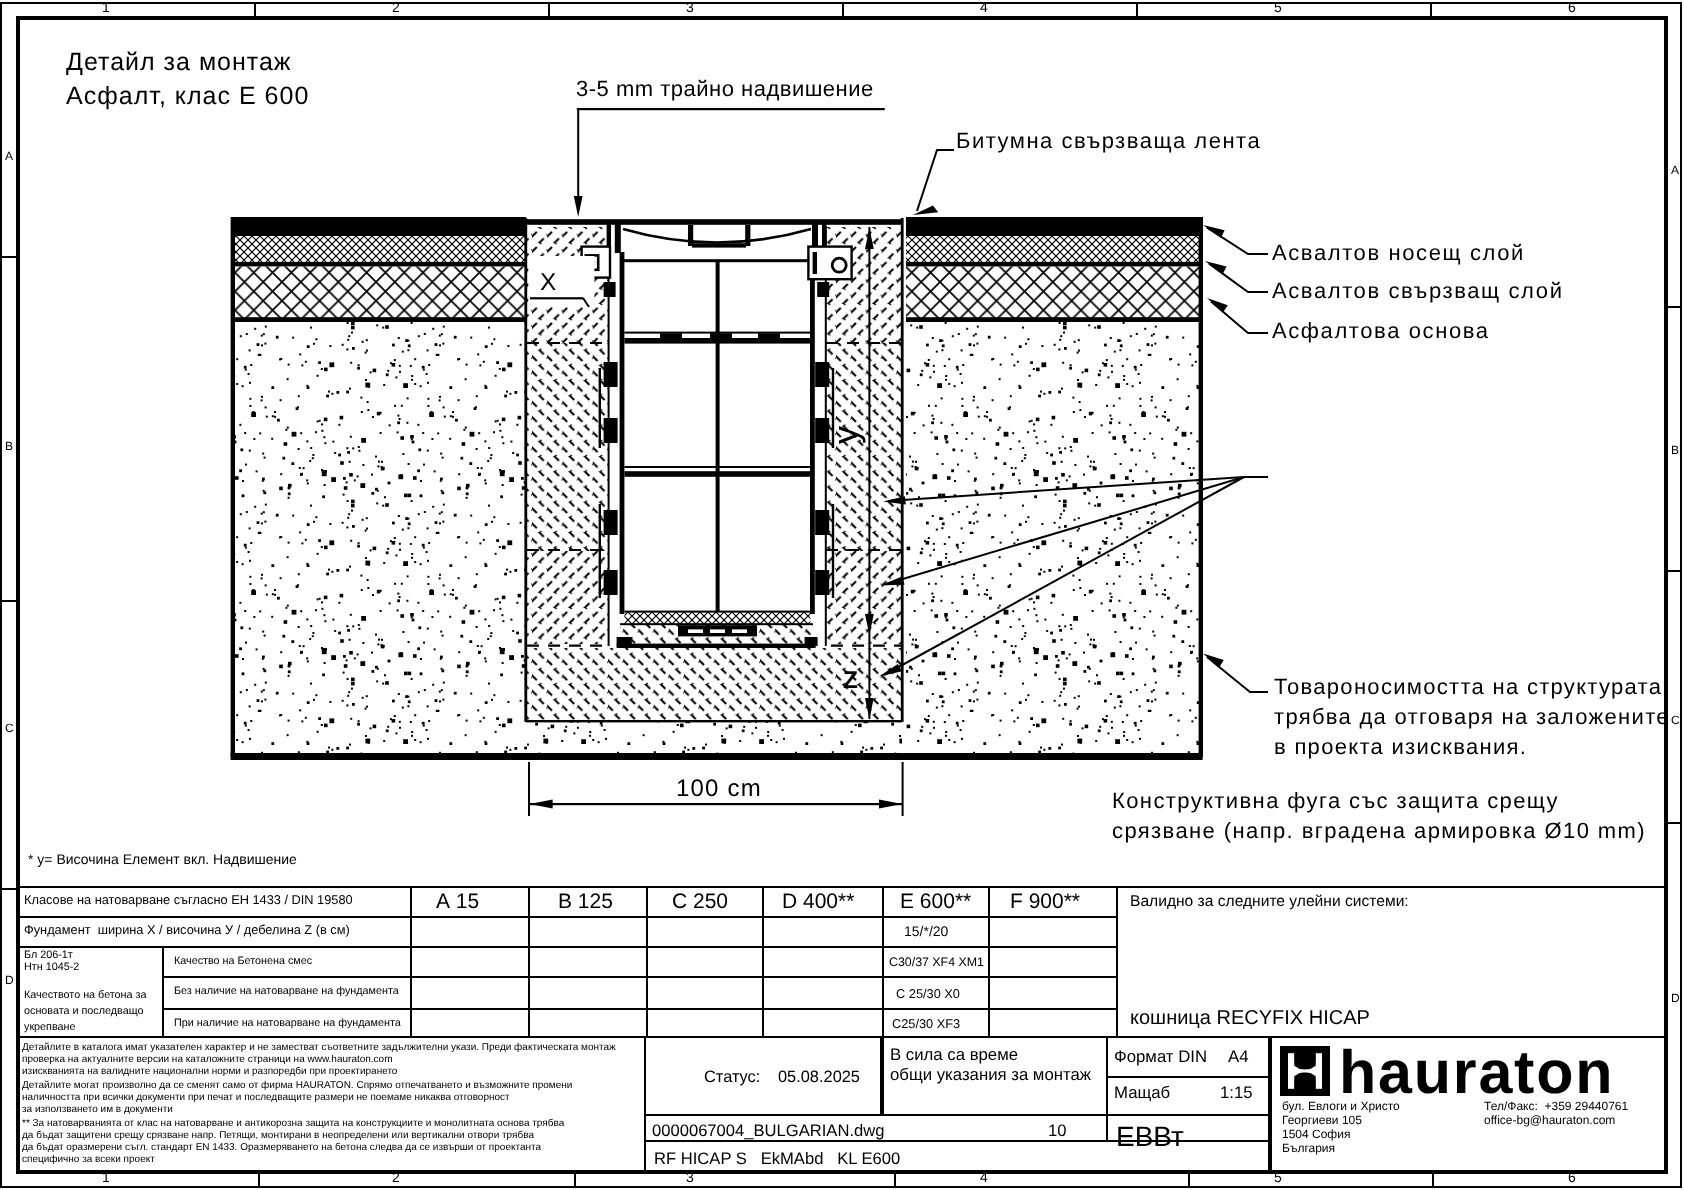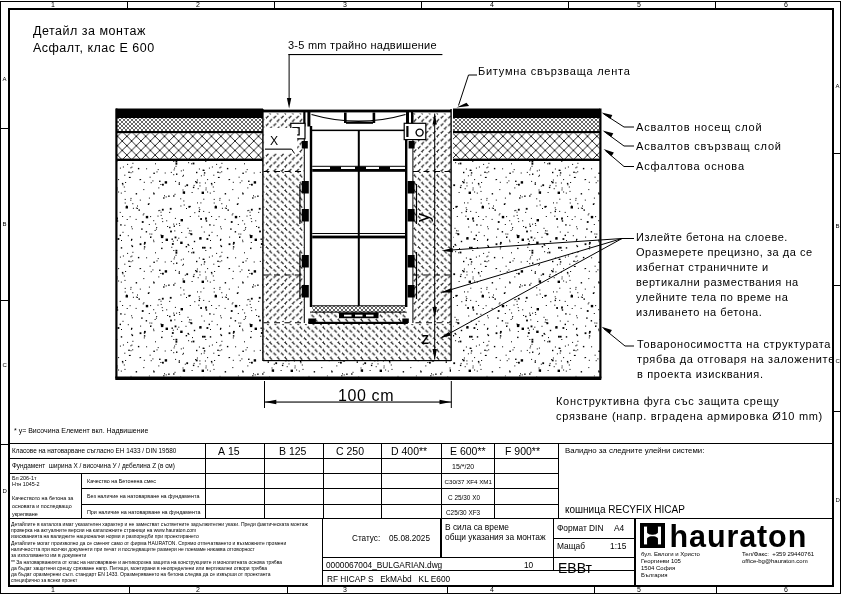--- a/index.html
+++ b/index.html
@@ -450,35 +450,29 @@
 <path d="M634,346 H625 L603.5,328.5" stroke="#000" stroke-width="1" fill="none"></path>
 <path d="M601.5,326.7 l10.4,3.3 -2.3,3.7 z" fill="#000"></path>
 </g>
 </svg>
 
 <div class="t" style="left:288px;top:39px;font-size:11px;letter-spacing:0.25px">3-5 mm трайно надвишение</div>
 <div class="t" style="left:478px;top:64.5px;font-size:11px;letter-spacing:0.75px">Битумна свързваща лента</div>
 <div class="t" style="left:636px;top:120.5px;font-size:11px;letter-spacing:0.8px">Асвалтов носещ слой</div>
 <div class="t" style="left:636px;top:139.5px;font-size:11px;letter-spacing:0.8px">Асвалтов свързващ слой</div>
 <div class="t" style="left:636px;top:160px;font-size:11px;letter-spacing:0.8px">Асфалтова основа</div>
-<div class="t" style="left:636px;top:230px;font-size:11px;letter-spacing:0.55px;line-height:15.1px">Излейте бетона на слоеве.
-Оразмерете прецизно, за да се
-избегнат страничните и
-вертикални размествания на
-улейните тела по време на
-изливането на бетона.</div>
 <div class="t" style="left:637px;top:336.5px;font-size:11px;letter-spacing:0.65px;line-height:15.1px">Товароносимостта на структурата
 трябва да отговаря на заложените
 в проекта изисквания.</div>
 <div class="t" style="left:556px;top:393.5px;font-size:11px;letter-spacing:0.7px;line-height:15.5px">Конструктивна фуга със защита срещу
 срязване (напр. вградена армировка Ø10 mm)</div>
 <div class="t" style="left:270px;top:134px;font-size:12.2px">X</div>
 <div class="t" style="left:412.5px;top:222px;font-size:18px;transform:rotate(-90deg);transform-origin:0 0">у</div>
 <div class="t" style="left:421.5px;top:332.5px;font-size:12.2px;font-weight:bold">Z</div>
-<div class="t" style="left:338px;top:387px;font-size:16px;letter-spacing:0.6px">100 cm</div>
+<div class="t" style="left:338px;top:387px;font-size:12px;letter-spacing:0.6px">100 cm</div>
 <div class="t" style="left:14px;top:426.5px;font-size:7px">* у= Височина Елемент вкл. Надвишение</div>
 
 <div class="ln" style="left:9px;top:442.6px;width:824.6px;height:1.2px"></div>
 <div class="ln" style="left:9px;top:457.6px;width:549px;height:1px"></div>
 <div class="ln" style="left:9px;top:472.6px;width:549px;height:1px"></div>
 <div class="ln" style="left:81px;top:487.8px;width:477px;height:1px"></div>
 <div class="ln" style="left:81px;top:504.2px;width:477px;height:1px"></div>
 <div class="ln" style="left:9px;top:517.6px;width:824.6px;height:1.4px"></div>
 
 <div class="ln" style="left:205px;top:443px;width:1px;height:75px"></div>

